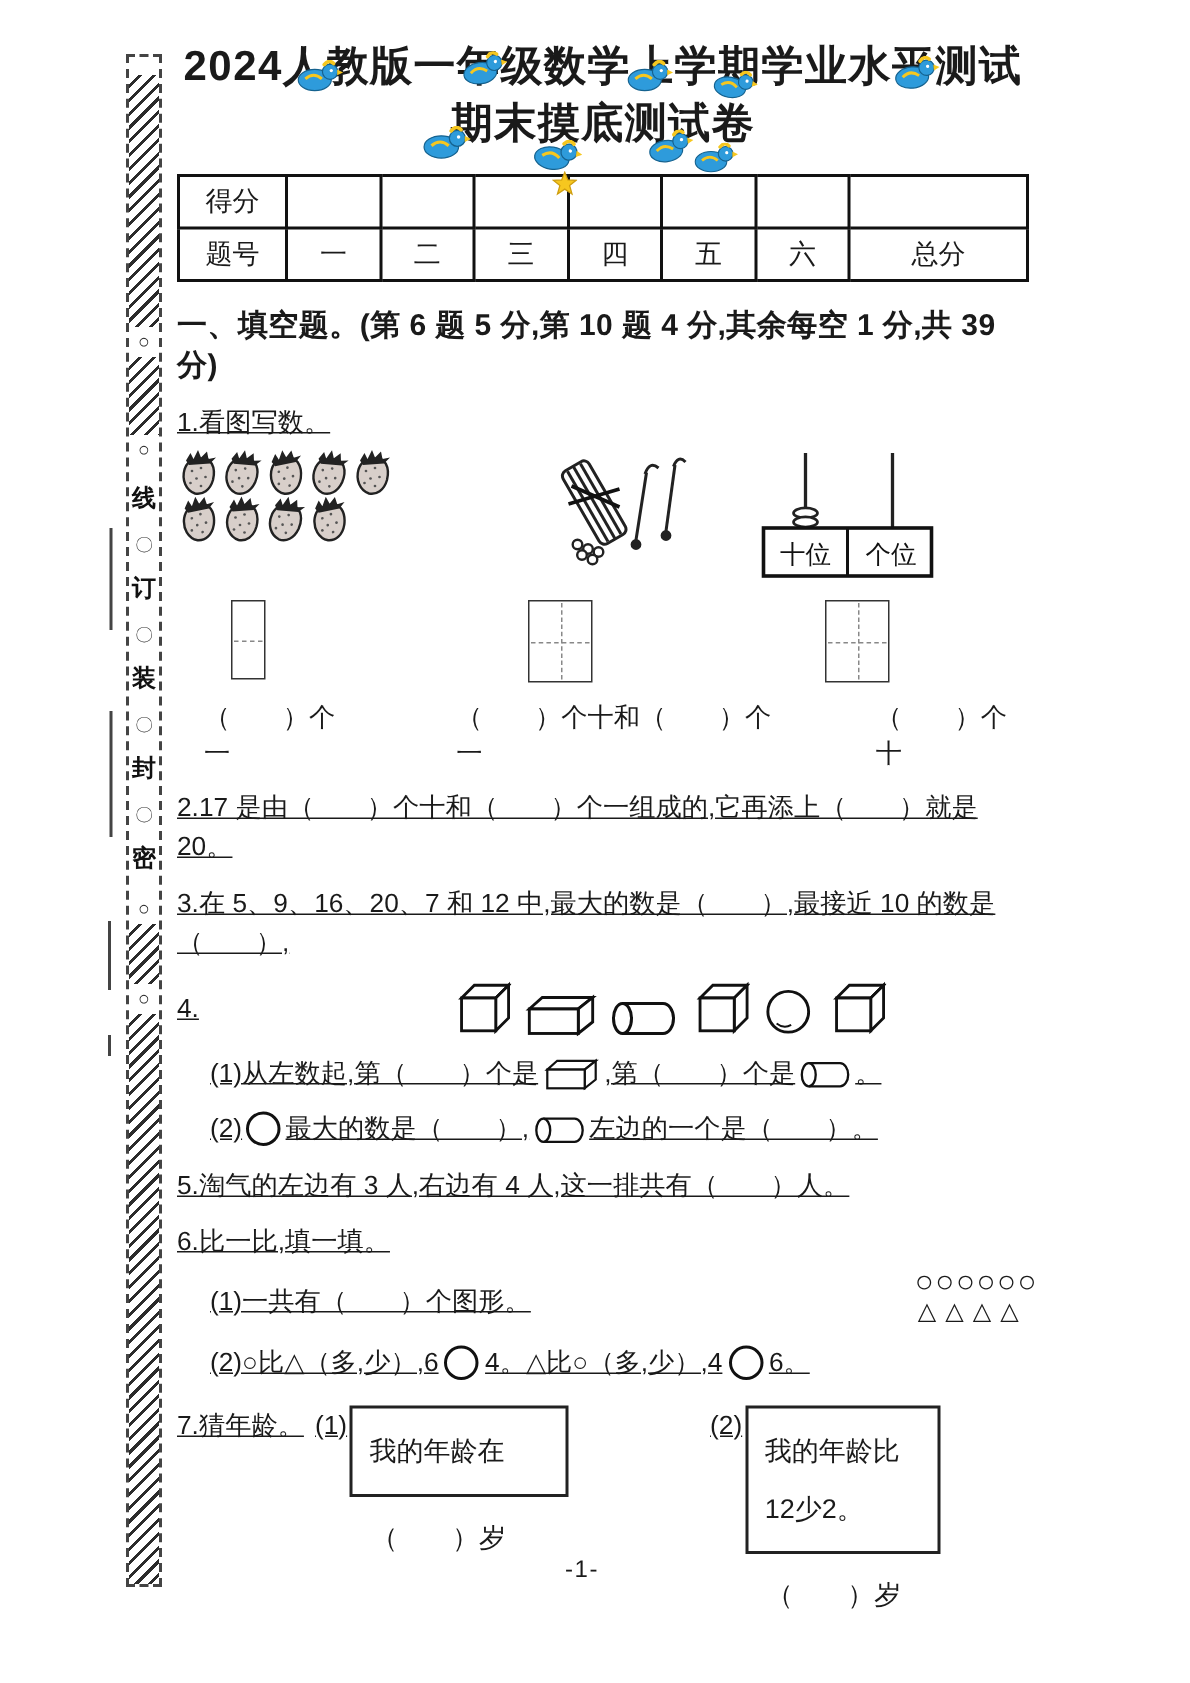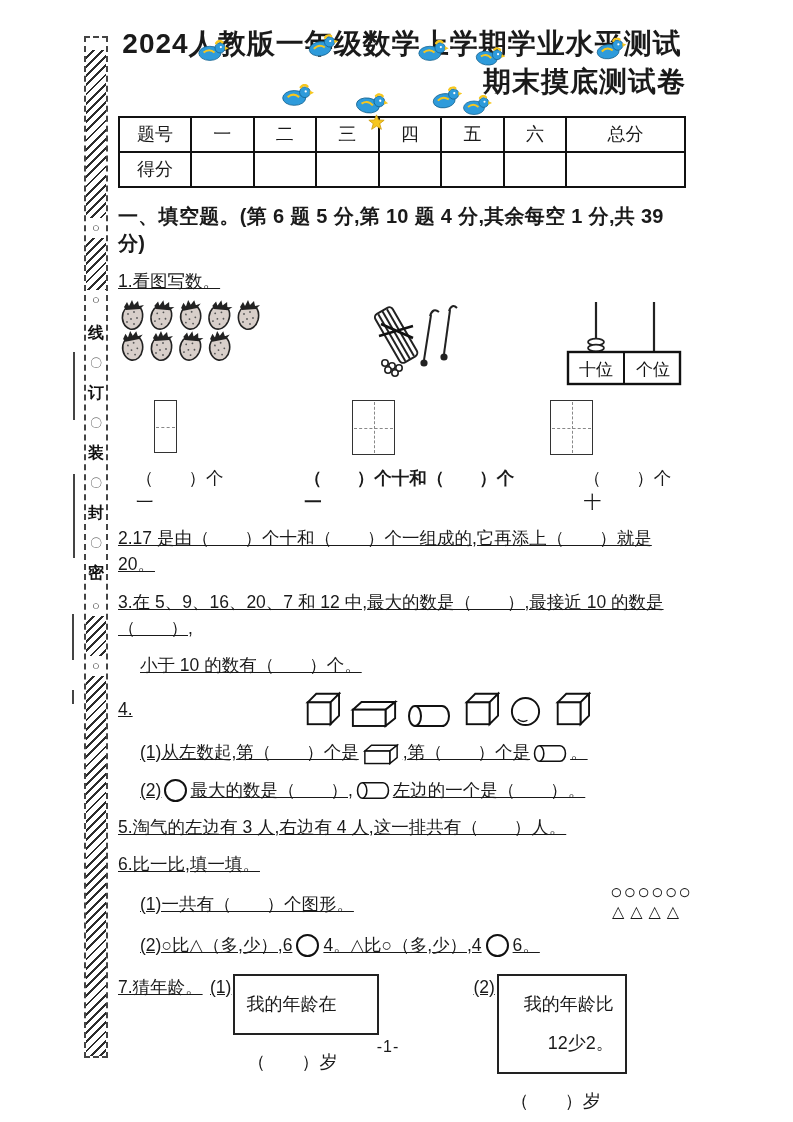--- a/index.html
+++ b/index.html
@@ -19,48 +19,48 @@
   .field-line{position:absolute;width:1.5px;background:#444;}
   .fl-1{left:73px;top:352px;height:68px;}
   .fl-2{left:73px;top:474px;height:84px;}
   .fl-3{left:72px;top:614px;height:46px;}
   .fl-4{left:72px;top:690px;height:14px;}
 
   
   .content{position:absolute;left:118px;top:26px;width:568px;}
   .header{position:relative;text-align:center;}
   .title{font-size:28px;font-weight:bold;letter-spacing:1px;line-height:1.3;}
-  .title2{margin-top:2px;text-align:right;}
+  .title2{margin-top:2px;}
   .subtitle{font-size:17px;margin-top:7px;}
   .sticker{position:absolute;pointer-events:none;}
 
   table.score{width:100%;border-collapse:collapse;margin-top:15px;}
   table.score td{border:2px solid #111;height:33px;text-align:center;font-size:18px;padding:0;}
   table.score td.first{width:70px;}
 
   .section-heading{font-weight:bold;font-size:20px;margin-top:15px;letter-spacing:.3px;}
   .q{font-size:17.5px;margin-top:11px;line-height:1.5;text-decoration:underline;}
   .sub{margin-left:22px;}
 
   
   .row3{display:flex;margin-top:6px;align-items:flex-start;}
-  .col1{width:200px;} .col2{width:185px;display:flex;justify-content:center;} .col3{flex:1;display:flex;justify-content:flex-end;}
+  .col1{width:200px;} .col2{width:185px;display:flex;justify-content:center;} .col3{flex:1;display:flex;justify-content:flex-start;}
   .berry-grid{width:158px;display:flex;flex-wrap:wrap;}
   .berry{width:30px;height:32px;margin:-1px 0 0 -1px;}
   .berry:nth-child(even){transform:rotate(9deg);}
   .berry:nth-child(3n){transform:rotate(-7deg);}
   .boxes-row{display:flex;margin-top:12px;align-items:flex-start;}
   .wbox{border:1.6px solid #333;position:relative;box-sizing:border-box;background:#fff;}
   .wbox-narrow{width:23px;height:53px;margin-left:36px;}
   .wbox-wide{width:43px;height:55px;}
   .wb2{margin-left:175px;} .wb3{margin-left:155px;}
   .wbox::after{content:"";position:absolute;left:1px;right:1px;top:50%;border-top:1.5px dashed #888;}
   .wbox-wide::before{content:"";position:absolute;top:1px;bottom:1px;left:50%;border-left:1.5px dashed #888;}
   .answers-row{display:flex;margin-top:11px;font-size:17.5px;}
-  .ans1{margin-left:18px;} .ans2{margin-left:66px;font-weight:bold;} .ans3{margin-left:58px;}
+  .ans1{margin-left:18px;} .ans2{margin-left:66px;} .ans3{margin-left:58px;}
 
   
   .q4-row{display:flex;align-items:center;margin-top:12px;}
   .q4-shapes{display:flex;align-items:flex-end;gap:9px;margin-left:168px;}
   .inline-ic{vertical-align:middle;margin:0 3px;}
   .circle-small{display:inline-block;width:23px;height:23px;border:2px solid #111;border-radius:50%;vertical-align:-6px;margin:0 3px;box-sizing:border-box;}
 
   
   .q6-sub1{display:flex;justify-content:space-between;align-items:center;margin-top:4px;}
   .shape-stack{text-align:left;margin-right:-6px;}
@@ -69,21 +69,21 @@
   .big-circle{display:inline-block;width:23px;height:23px;border:2px solid #111;border-radius:50%;vertical-align:-6px;margin:0 4px;box-sizing:border-box;}
 
   
   .q7-row{display:flex;margin-top:16px;align-items:flex-start;}
   .q7-label{width:92px;flex:none;}
   .q7-item{display:flex;align-items:flex-start;}
   .q7-item2{margin-left:94px;}
   .q7-sub-label{margin-right:2px;}
   .age-col{display:flex;flex-direction:column;}
   .age-box{border:2px solid #222;padding:9px 11px;font-size:18px;line-height:2.15;background:#fff;}
-  .age-box.b1{width:120px;} .age-box.b2{width:104px;text-align:right;}
+  .age-box.b1{width:120px;} .age-box.b2{width:104px;}
   .age-answer{margin-top:15px;margin-left:14px;font-size:18px;}
 
   .page-num{position:absolute;left:118px;width:540px;top:1038px;text-align:center;font-size:16px;letter-spacing:1px;}
   .hidden-defs{position:absolute;width:0;height:0;overflow:hidden;}
 </style>
 </head>
 <body>
 
 <svg class="hidden-defs" aria-hidden="true">
   <defs>
@@ -194,39 +194,39 @@
           <use href="#sym-bird"></use>
         </svg>
       <svg class="sticker" style="left:250px;top:88px;width:17px;height:17px;">
           <use href="#sym-star"></use>
         </svg>
     </div>
 
     <table class="score">
       <tbody>
           <tr>
+        <td class="first">得分</td>
+        <td></td>
+        <td></td>
+        <td></td>
+        <td></td>
+        <td></td>
+        <td></td>
+        <td></td>
+      </tr>
+      <tr>
         <td class="first">题号</td>
         <td>一</td>
         <td>二</td>
         <td>三</td>
         <td>四</td>
         <td>五</td>
         <td>六</td>
         <td>总分</td>
       </tr>
-      <tr>
-        <td class="first">得分</td>
-        <td></td>
-        <td></td>
-        <td></td>
-        <td></td>
-        <td></td>
-        <td></td>
-        <td></td>
-      </tr>
     </tbody>
       </table>
 
     <div class="section-heading">一、填空题。(第 6 题 5 分,第 10 题 4 分,其余每空 1 分,共 39 分)</div>
     <div class="q">1.看图写数。</div>
 
     <div class="row3">
       <div class="col1">
         <div class="berry-grid">
           <svg class="berry">
@@ -309,21 +309,20 @@
     </div>
 
     <div class="answers-row">
       <span class="ans1">（　　）个一</span>
       <span class="ans2">（　　）个十和（　　）个一</span>
       <span class="ans3">（　　）个十</span>
     </div>
 
     <div class="q">2.17 是由（　　）个十和（　　）个一组成的,它再添上（　　）就是 20。</div>
     <div class="q">3.在 5、9、16、20、7 和 12 中,最大的数是（　　）,最接近 10 的数是（　　）,</div>
-    <div class="q sub">小于 10 的数有（　　）个。</div>
 
     <div class="q4-row">
       <span class="q" style="margin-top:0;">4.</span>
       <div class="q4-shapes">
         <svg width="40" height="38">
             <use href="#sym-cube"></use>
           </svg>
         <svg width="48" height="29">
             <use href="#sym-cuboid"></use>
           </svg>

